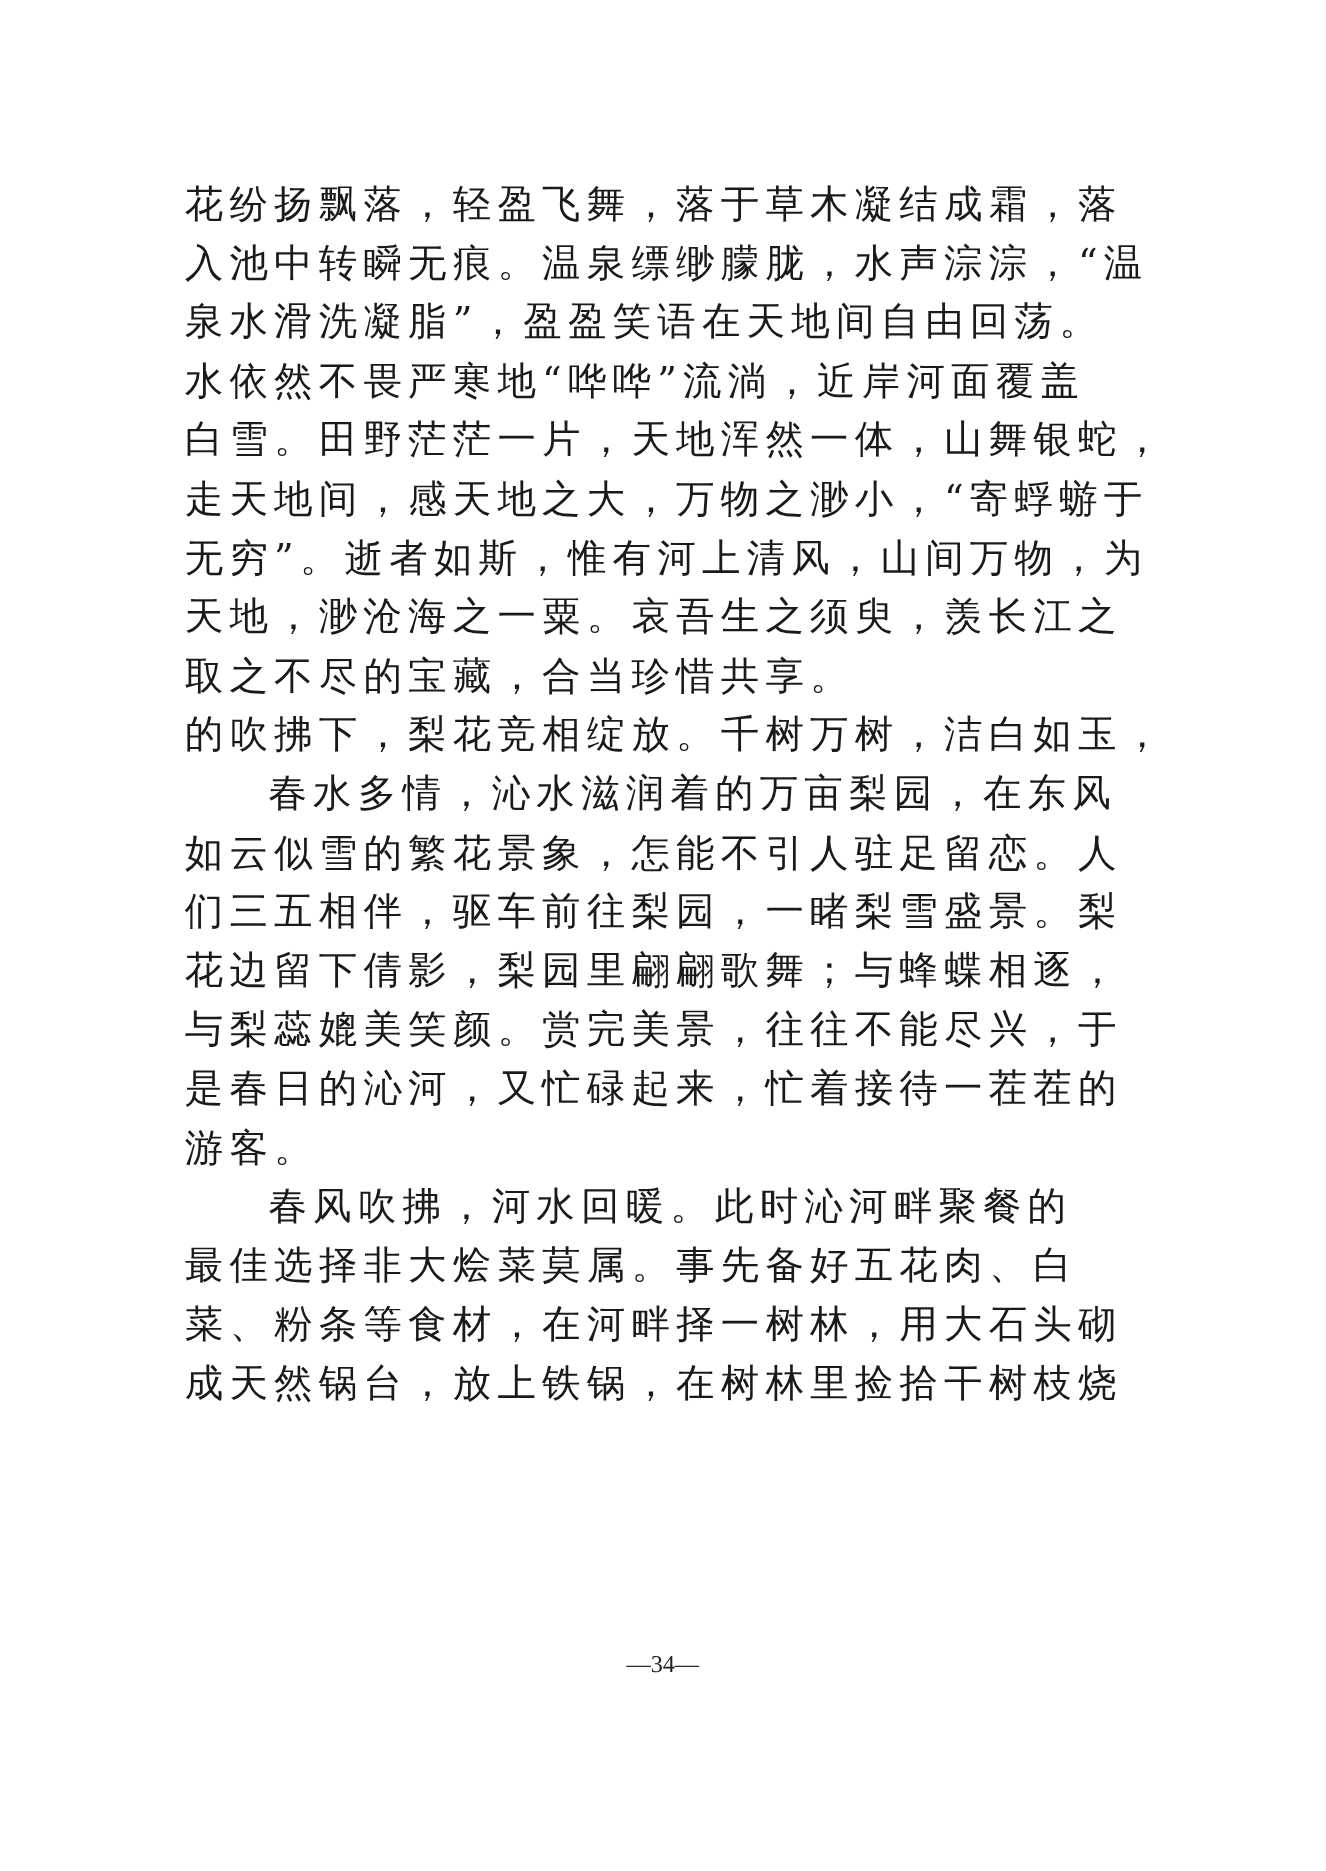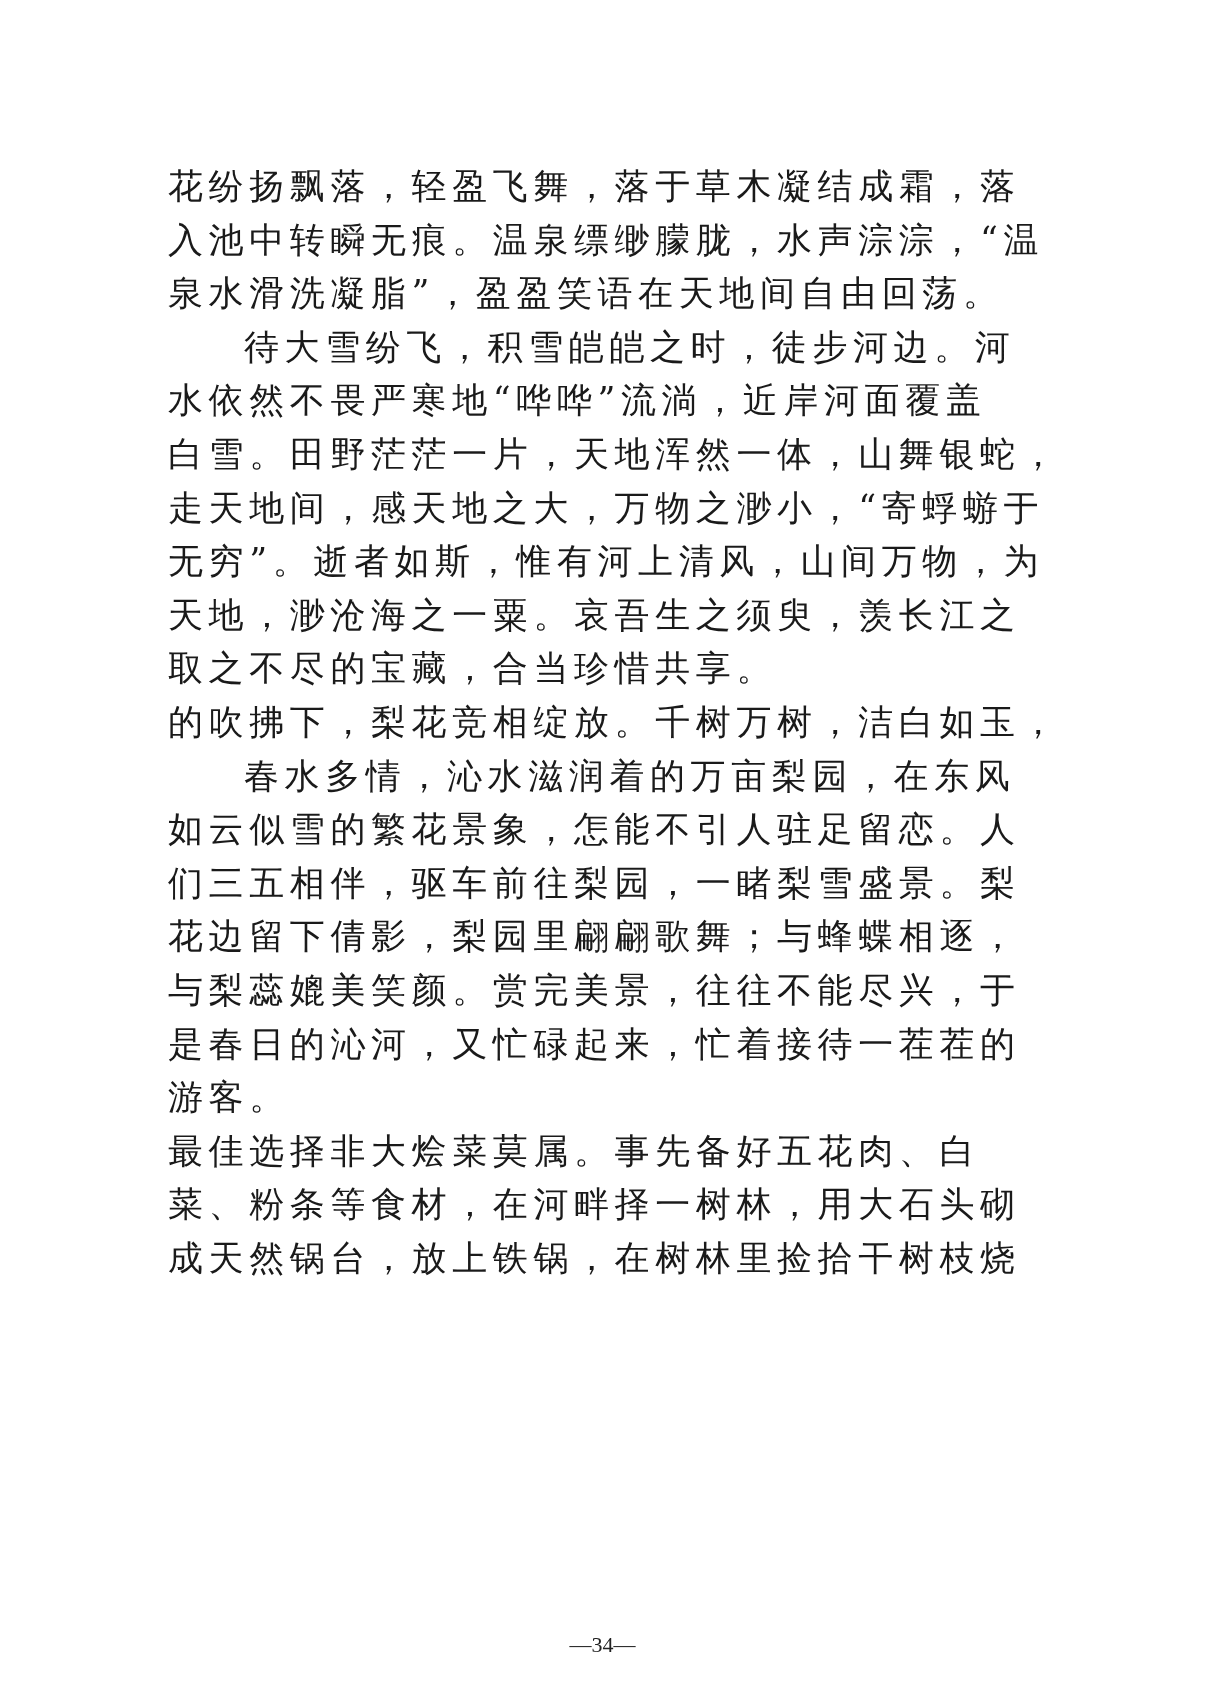--- a/index.html
+++ b/index.html
@@ -42,55 +42,55 @@
     .line.last {
       text-align-last: left;
     }
     .line.indent {
       padding-left: 76px;
     }
     .page-number {
       position: absolute;
       left: 0;
       width: 1205px;
-      top: 1632px;
+      top: 1500px;
       text-align: center;
       font-size: 22px;
       font-family: "Liberation Serif", "DejaVu Serif", serif;
       color: #222;
       letter-spacing: 0px;
     }
   </style>
 </head>
 <body>
 
 <div class="page">
   <div class="text-body">
 
     <div class="line">花纷扬飘落，轻盈飞舞，落于草木凝结成霜，落</div>
     <div class="line">入池中转瞬无痕。温泉缥缈朦胧，水声淙淙，“温</div>
     <div class="line last">泉水滑洗凝脂”，盈盈笑语在天地间自由回荡。</div>
 
-    <div class="line indent">待大雪纷飞，积雪皑皑之时，徒步河边。河</div>
     <div class="line">水依然不畏严寒地“哗哗”流淌，近岸河面覆盖</div>
     <div class="line">白雪。田野茫茫一片，天地浑然一体，山舞银蛇，</div>
     <div class="line">走天地间，感天地之大，万物之渺小，“寄蜉蝣于</div>
     <div class="line">无穷”。逝者如斯，惟有河上清风，山间万物，为</div>
     <div class="line">天地，渺沧海之一粟。哀吾生之须臾，羡长江之</div>
     <div class="line last">取之不尽的宝藏，合当珍惜共享。</div>
 
     <div class="line">的吹拂下，梨花竞相绽放。千树万树，洁白如玉，</div>
     <div class="line indent">春水多情，沁水滋润着的万亩梨园，在东风</div>
     <div class="line">如云似雪的繁花景象，怎能不引人驻足留恋。人</div>
     <div class="line">们三五相伴，驱车前往梨园，一睹梨雪盛景。梨</div>
     <div class="line">花边留下倩影，梨园里翩翩歌舞；与蜂蝶相逐，</div>
     <div class="line">与梨蕊媲美笑颜。赏完美景，往往不能尽兴，于</div>
     <div class="line">是春日的沁河，又忙碌起来，忙着接待一茬茬的</div>
     <div class="line last">游客。</div>
 
+    <div class="line indent">春风吹拂，河水回暖。此时沁河畔聚餐的</div>
     <div class="line">最佳选择非大烩菜莫属。事先备好五花肉、白</div>
     <div class="line">菜、粉条等食材，在河畔择一树林，用大石头砌</div>
     <div class="line">成天然锅台，放上铁锅，在树林里捡拾干树枝烧</div>
 
   </div>
 
   <div class="page-number">—34—</div>
 </div>
 
 </body></html>

